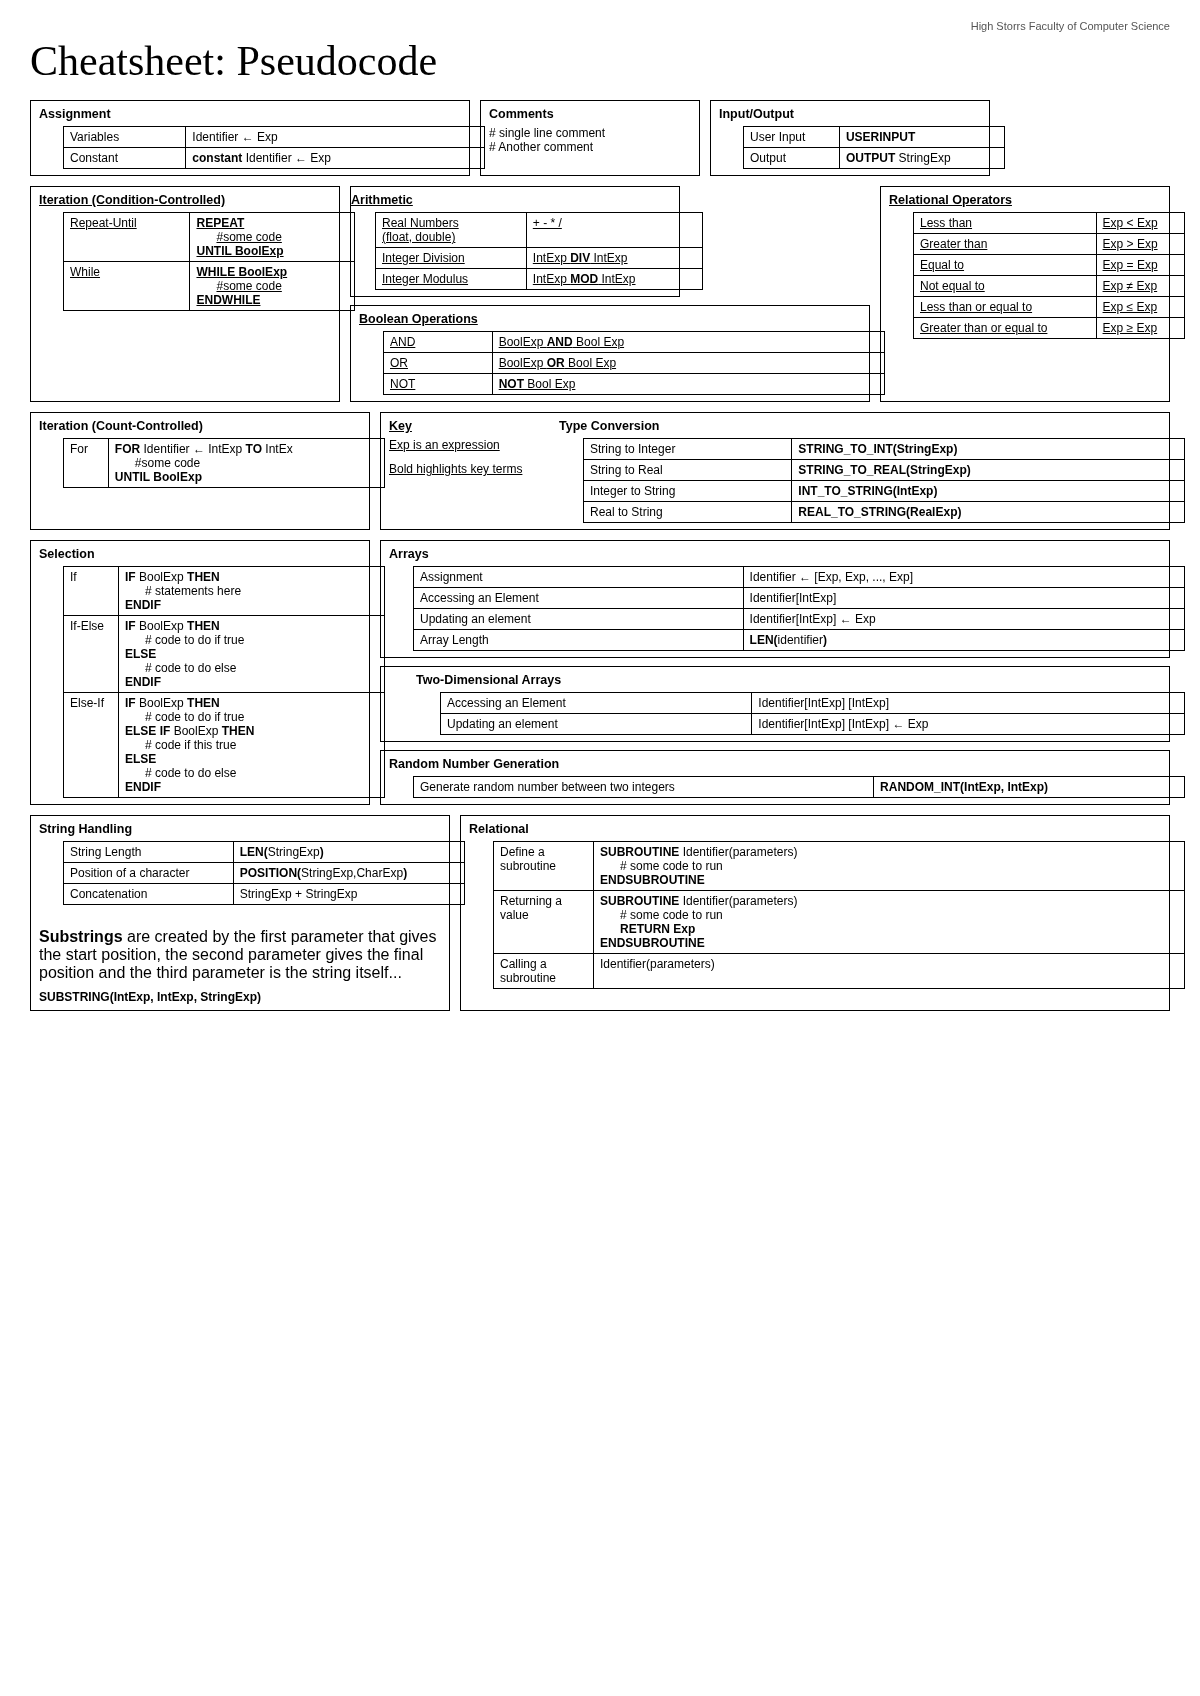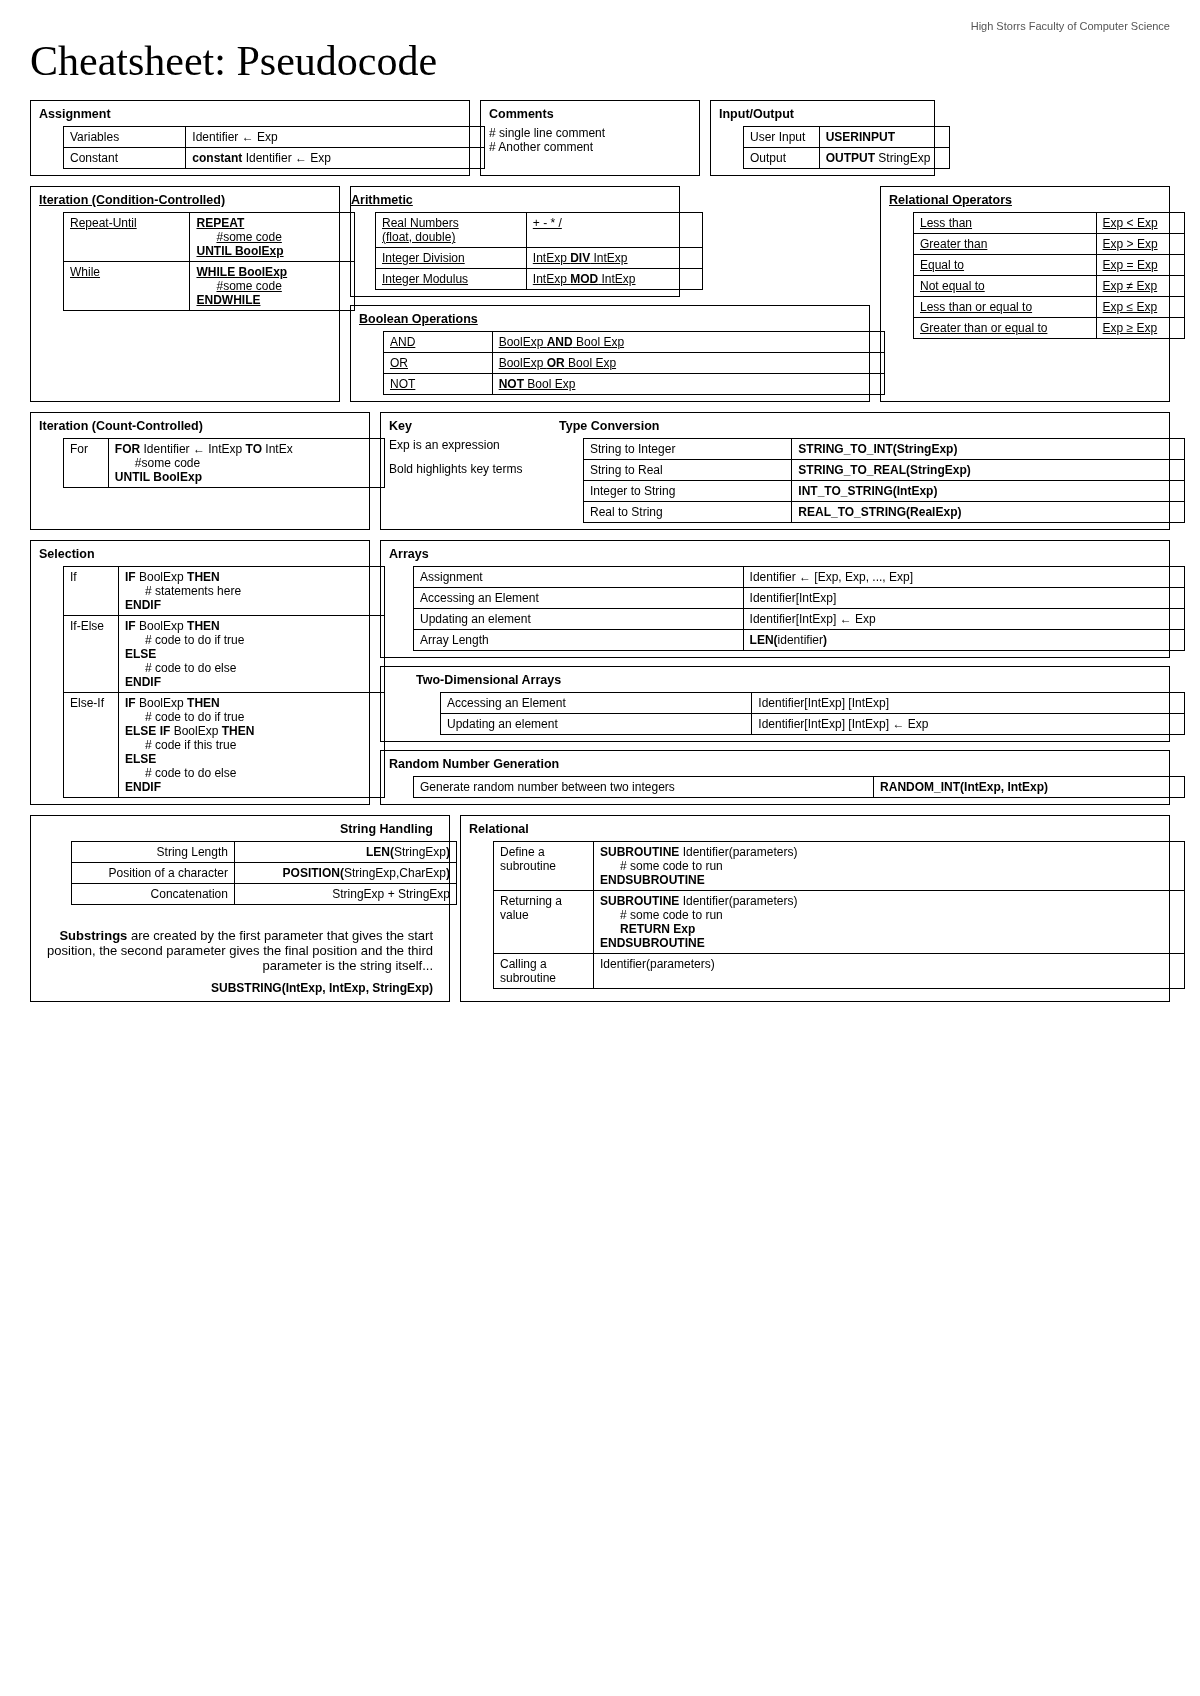--- a/index.html
+++ b/index.html
@@ -48,31 +48,31 @@
     .row1 { display: flex; gap: 10px; margin-bottom: 10px; }
     .row2 { display: flex; gap: 10px; margin-bottom: 10px; text-decoration: underline; }
     .row3 { display: flex; gap: 10px; margin-bottom: 10px; }
     .row4 { display: flex; gap: 10px; margin-bottom: 10px; }
     .row5 { display: flex; gap: 10px; margin-bottom: 10px; }
     
     .assignment-box { border: 1.5px solid #000; padding: 6px 8px; width: 440px; }
     
     .comments-box { border: 1.5px solid #000; padding: 6px 8px; width: 220px; }
     
-    .io-box { border: 1.5px solid #000; padding: 6px 8px; width: 225px; }
+    .io-box { border: 1.5px solid #000; padding: 6px 8px; width: 280px; }
     
     .iter-cc-box { border: 1.5px solid #000; padding: 6px 8px; width: 310px; }
     .arithmetic-box { border: 1.5px solid #000; padding: 6px 0; width: 330px; }
     .relational-box { border: 1.5px solid #000; padding: 6px 8px; width: 290px; }
     
     .selection-box { border: 1.5px solid #000; padding: 6px 8px; width: 340px; }
     .middle-col { flex: 1; }
     .iteration-count-box { border: 1.5px solid #000; padding: 6px 8px; width: 340px; }
     
-    .string-box { border: 1.5px solid #000; padding: 6px 16px; width: 420px; text-align: right; }
+    .string-box { border: 1.5px solid #000; padding: 6px 8px; width: 420px; }
     .subroutines-box { border: 1.5px solid #000; padding: 6px 8px; flex: 1; }
     .indent { padding-left: 20px; }
   </style>
 </head>
 <body>
 
 <div class="page-header">High Storrs Faculty of Computer Science</div>
 
 <h1>Cheatsheet: Pseudocode</h1>
 
@@ -233,21 +233,21 @@
           <div class="bold">UNTIL BoolExp</div>
         </td>
       </tr>
     </tbody>
       </table>
   </div>
 
   <div style="flex:1;">
     <div style="display:flex; gap:10px; border:1.5px solid #000; padding:6px 8px;">
 
-      <div style="width:160px;">
+      <div style="width:160px;text-decoration:underline;">
         <div class="section-title">Key</div>
         <div style="margin-top:5px;">Exp is an expression</div>
         <div style="margin-top:10px;">Bold highlights key terms</div>
       </div>
 
       <div style="flex:1;">
         <div class="section-title">Type Conversion</div>
         <table>
           <tbody>
               <tr>
@@ -382,21 +382,21 @@
       <tr>
         <td>Position of a character</td>
         <td><span class="bold">POSITION(</span>StringExp,CharExp<span class="bold">)</span></td>
       </tr>
       <tr>
         <td>Concatenation</td>
         <td>StringExp + StringExp</td>
       </tr>
     </tbody>
       </table>
-    <p style="margin-bottom:8px; font-size:13px;margin-top:23px;">
+    <p style="margin-bottom:8px; font-size:16px;margin-top:23px;">
       <span class="bold">Substrings</span> are created by the first parameter that gives the start position, the second parameter gives the final position and the third parameter is the string itself...
     </p>
     <div class="bold">SUBSTRING(IntExp, IntExp, StringExp)</div>
   </div>
 
   <div class="subroutines-box">
     <div class="section-title">Relational</div>
     <table>
       <tbody>
           <tr>

